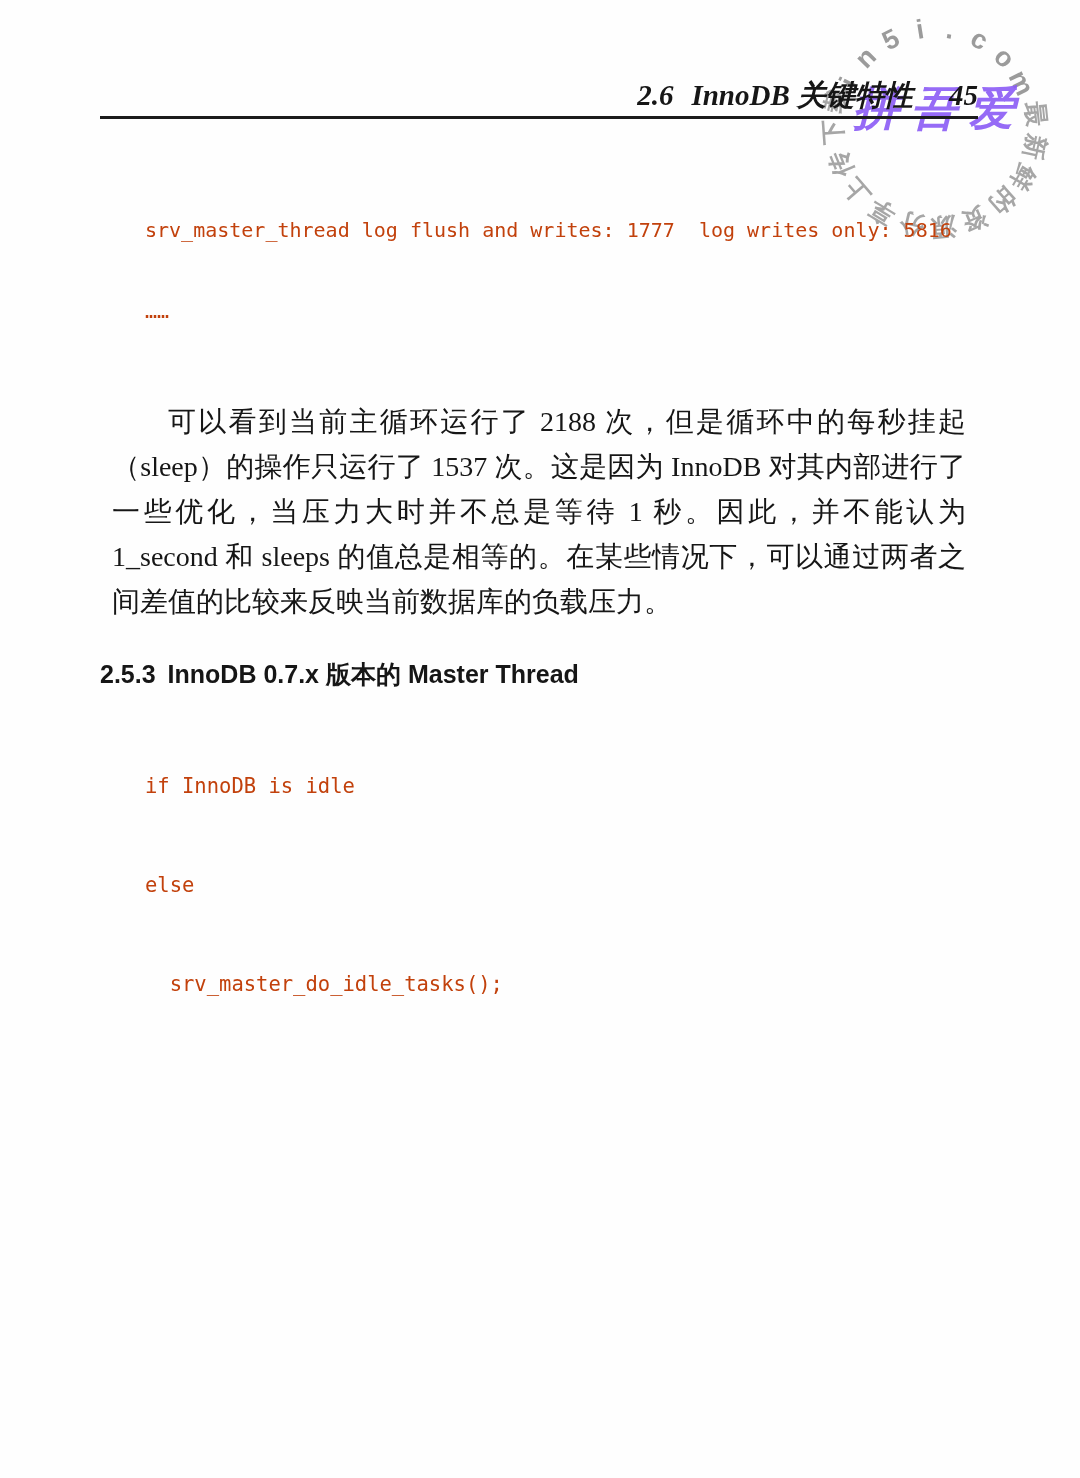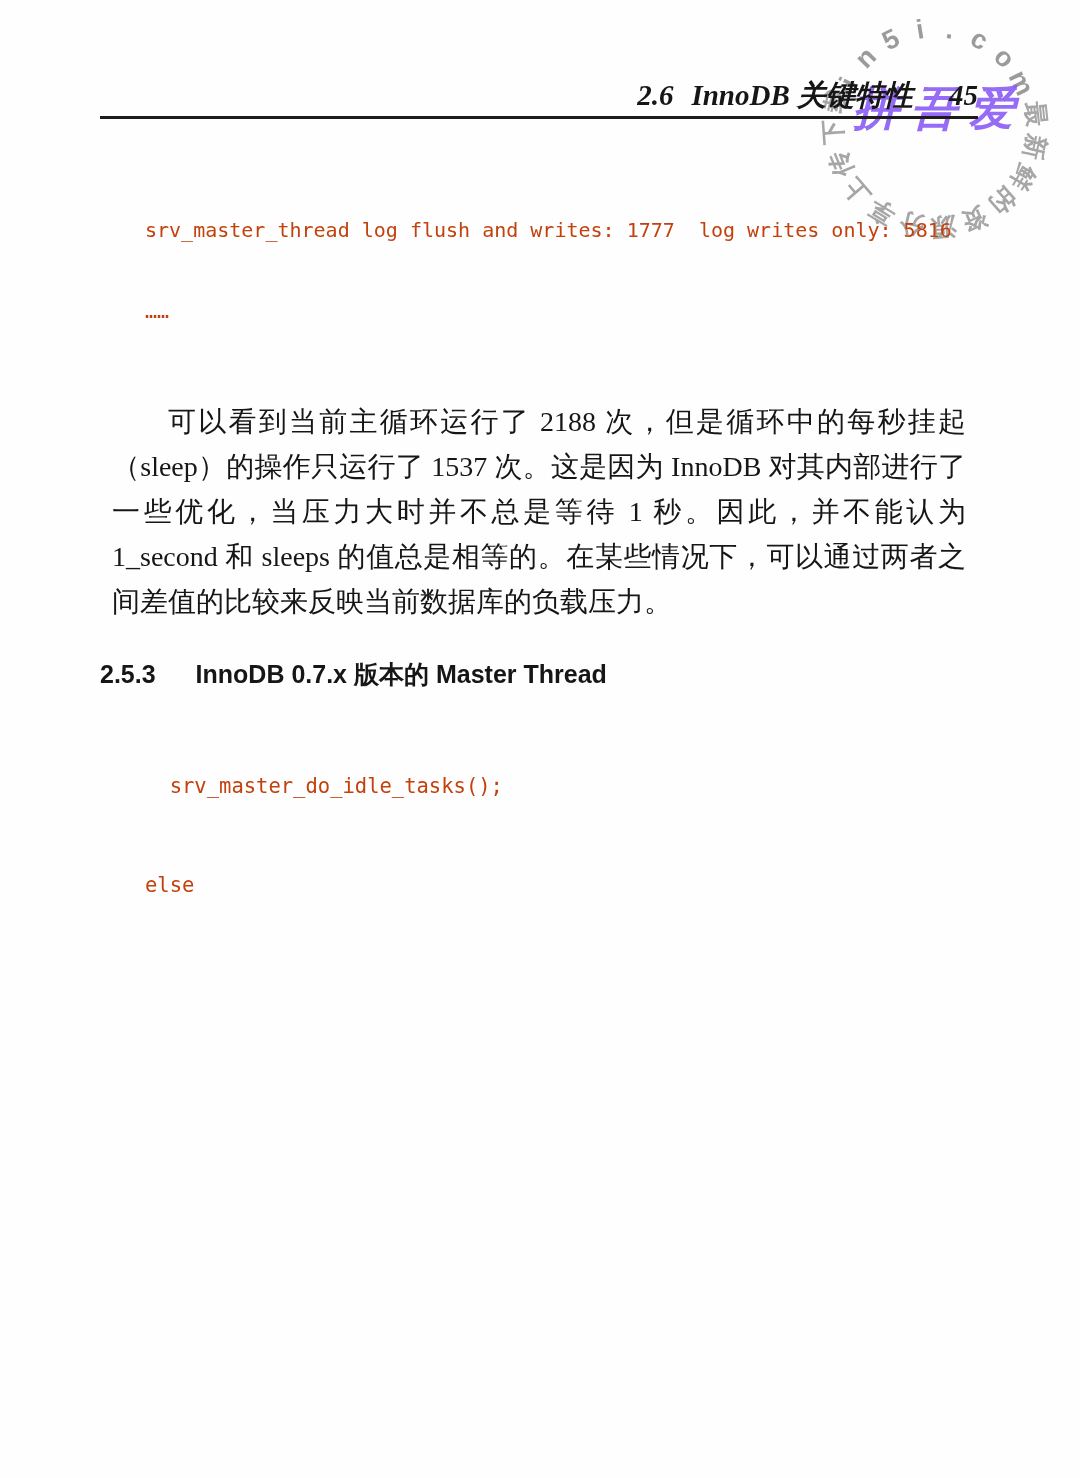--- a/index.html
+++ b/index.html
@@ -46,21 +46,21 @@
   .para1{margin-top:20px;}
   .para2{margin-top:14px;}
   .para3{margin-top:12px;}
   h2.sub{
     font-family:"Liberation Sans", sans-serif;
     font-size:25px;
     font-weight:bold;
     margin:34px 0 0 0;
     line-height:32px;
   }
-  h2.sub .h-no{margin-right:40px;}
+  h2.sub .h-no{margin-right:12px;}
   .code-block{margin:14px 0 0 45px; font-size:20.5px; line-height:33px;}
   
   .watermark{
     position:absolute;
     left:810px; top:5px;
     width:260px; height:250px;
     z-index:1;
     pointer-events:none;
   }
   .wm-char{
@@ -131,19 +131,20 @@
     </div>
 
     <p class="para para1">可以看到当前主循环运行了 2188 次，但是循环中的每秒挂起（sleep）的操作只运行了 1537 次。这是因为 InnoDB 对其内部进行了一些优化，当压力大时并不总是等待 1 秒。因此，并不能认为 1_second 和 sleeps 的值总是相等的。在某些情况下，可以通过两者之间差值的比较来反映当前数据库的负载压力。</p>
 
     <h2 class="sub">
       <span class="h-no">2.5.3</span><span>InnoDB 0.7.x 版本的 Master Thread</span>
     </h2>
 
 
     <div class="code code-block">
+      <div>if InnoDB is idle</div>
+      <div>else</div>
       <div>  srv_master_do_idle_tasks();</div>
-      <div>else</div>
     </div>
 
 
   </div>
 </div>
 
 </body></html>

